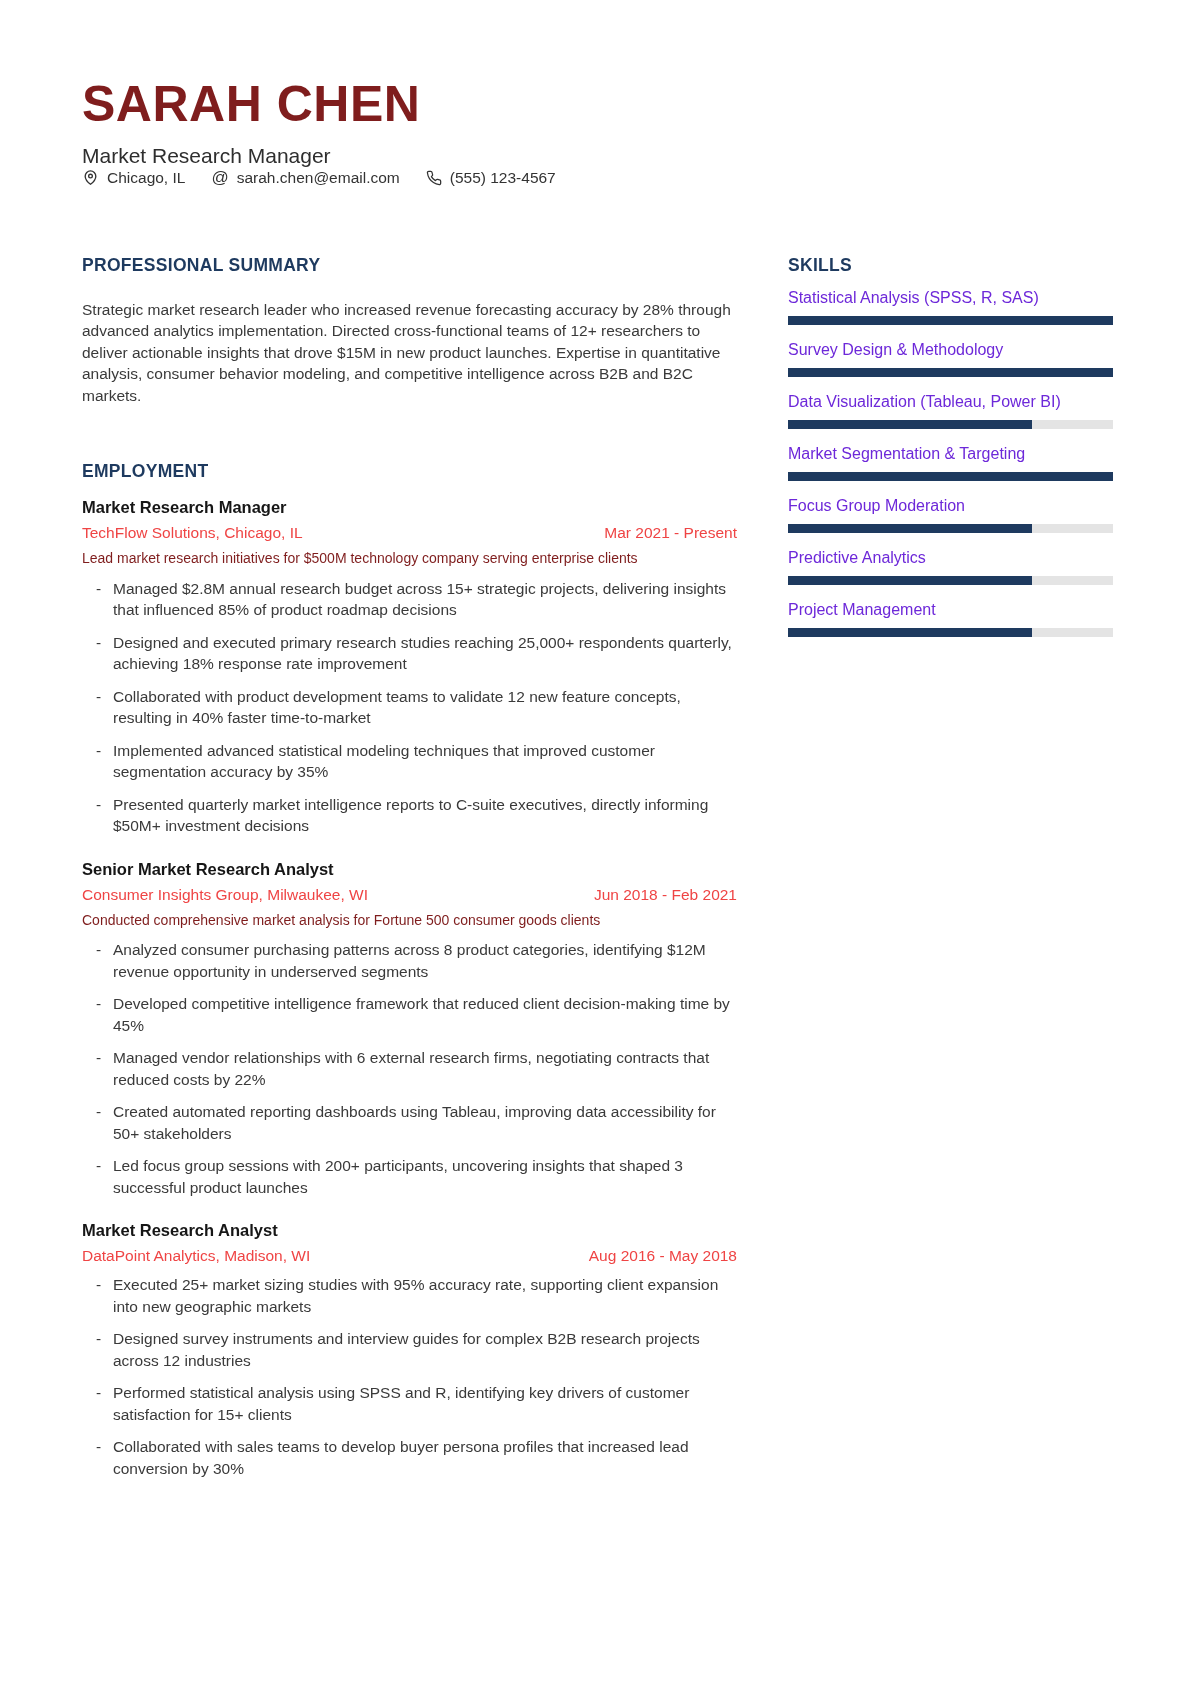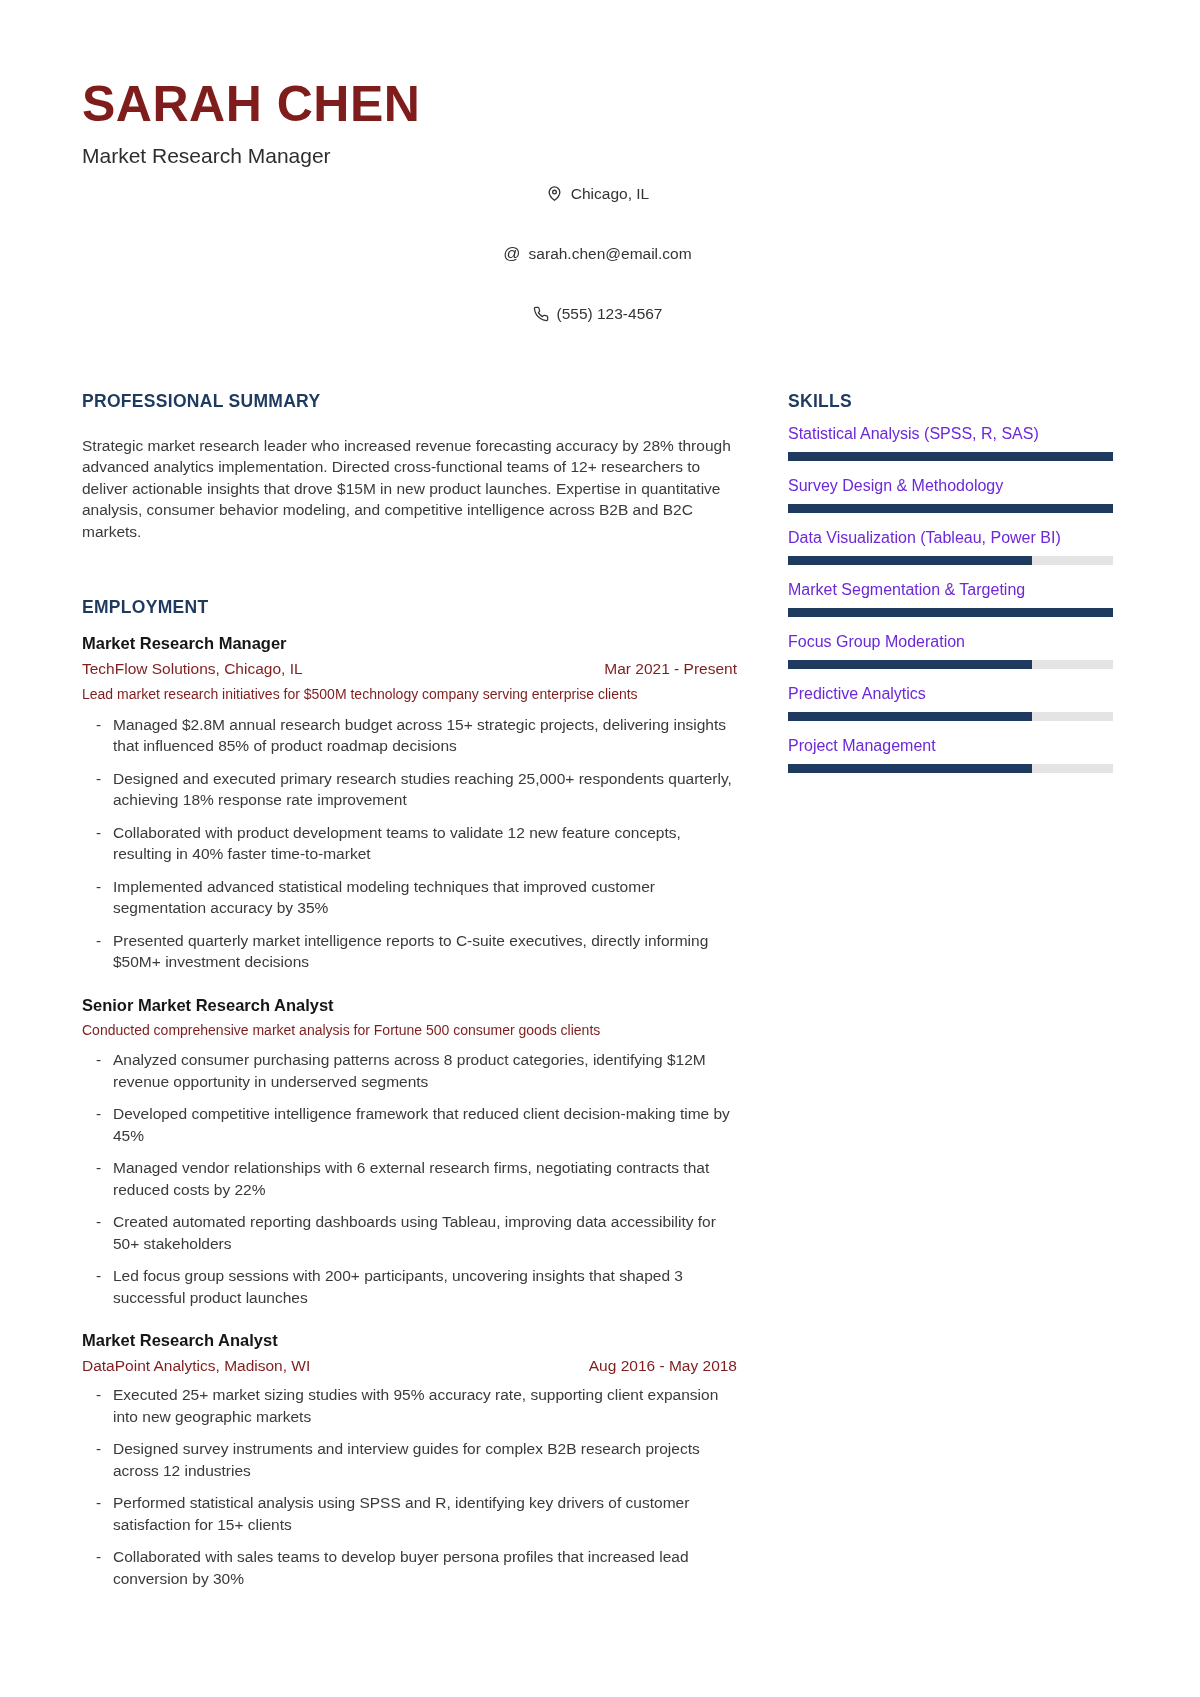--- a/index.html
+++ b/index.html
@@ -8,39 +8,39 @@
     width:1200px; height:1697px; overflow:hidden;
     font-family:"Liberation Sans", sans-serif;
     color:#3a3a3a;
     --navy:#1e3a5f; --track:#e4e4e4;
   }
   .page { padding:78px 87px 0 82px; }
 
   
   .name { font-size:50px; font-weight:700; color:#7f1d1d; letter-spacing:.5px; line-height:1.05; }
   .role { margin-top:13px; font-size:21px; color:#2e2e2e; }
-  .contact { margin-top:17px; display:flex; align-items:center; gap:42px; font-size:15.5px; color:#333333;flex-direction:column; }
+  .contact { margin-top:1px; display:flex; align-items:center; gap:26px; font-size:15.5px; color:#333333; }
   .contact-item { display:flex; align-items:center; gap:8px; }
   .contact-item svg { display:block; }
   .at-glyph { font-size:17px; font-weight:400; color:#333; line-height:1; }
 
   
   .columns { display:flex; margin-top:68px; align-items:flex-start; }
   .col-left { width:655px; flex:none; }
   .col-right { width:325px; flex:none; margin-left:51px; }
 
   .section-heading { font-size:17.5px; font-weight:700; color:var(--navy); letter-spacing:.3px; line-height:20px; }
 
   .summary-text { margin-top:24px; font-size:15.5px; line-height:21.5px; color:#3a3a3a; }
 
   .employment { margin-top:55px; }
   .job { margin-top:16px; }
   .job + .job { margin-top:22px; }
   .job-title { font-size:16.5px; font-weight:700; color:#161616; line-height:20px; }
-  .job-meta { display:flex; justify-content:space-between; margin-top:6px; font-size:15.5px; color:#7f1d1d; line-height:20px;align-items:flex-end; }
+  .job-meta { display:flex; justify-content:space-between; margin-top:6px; font-size:15.5px; color:#ef4444; line-height:20px;align-items:flex-end; }
   .job-desc { margin-top:5px; font-size:14px; line-height:21.5px; color:#7f1d1d; }
   .job-bullets { margin-top:8px; }
   .bullet { display:flex; margin-top:11px; font-size:15.5px; line-height:21.5px; color:#3a3a3a; }
   .bullet:first-child { margin-top:0; }
   .bullet-dash { flex:none; width:17px; margin-left:14px; }
   .bullet-text { flex:1; }
 
   
   .skills-list { margin-top:13px; }
   .skill { margin-bottom:15px; }
@@ -118,20 +118,24 @@
                   <div class="bullet-text">Implemented advanced statistical modeling techniques that improved customer segmentation accuracy by 35%</div>
                 </div>
                 <div class="bullet">
                   <div class="bullet-dash">-</div>
                   <div class="bullet-text">Presented quarterly market intelligence reports to C-suite executives, directly informing $50M+ investment decisions</div>
                 </div>
               </div>
             </div>
             <div class="job">
               <div class="job-title">Senior Market Research Analyst</div>
+              <div class="job-meta">
+                <div class="job-company">Consumer Insights Group, Milwaukee, WI</div>
+                <div class="job-dates">Jun 2018 - Feb 2021</div>
+              </div>
               <div class="job-desc">Conducted comprehensive market analysis for Fortune 500 consumer goods clients</div>
               <div class="job-bullets">
                 <div class="bullet">
                   <div class="bullet-dash">-</div>
                   <div class="bullet-text">Analyzed consumer purchasing patterns across 8 product categories, identifying $12M revenue opportunity in underserved segments</div>
                 </div>
                 <div class="bullet">
                   <div class="bullet-dash">-</div>
                   <div class="bullet-text">Developed competitive intelligence framework that reduced client decision-making time by 45%</div>
                 </div>

